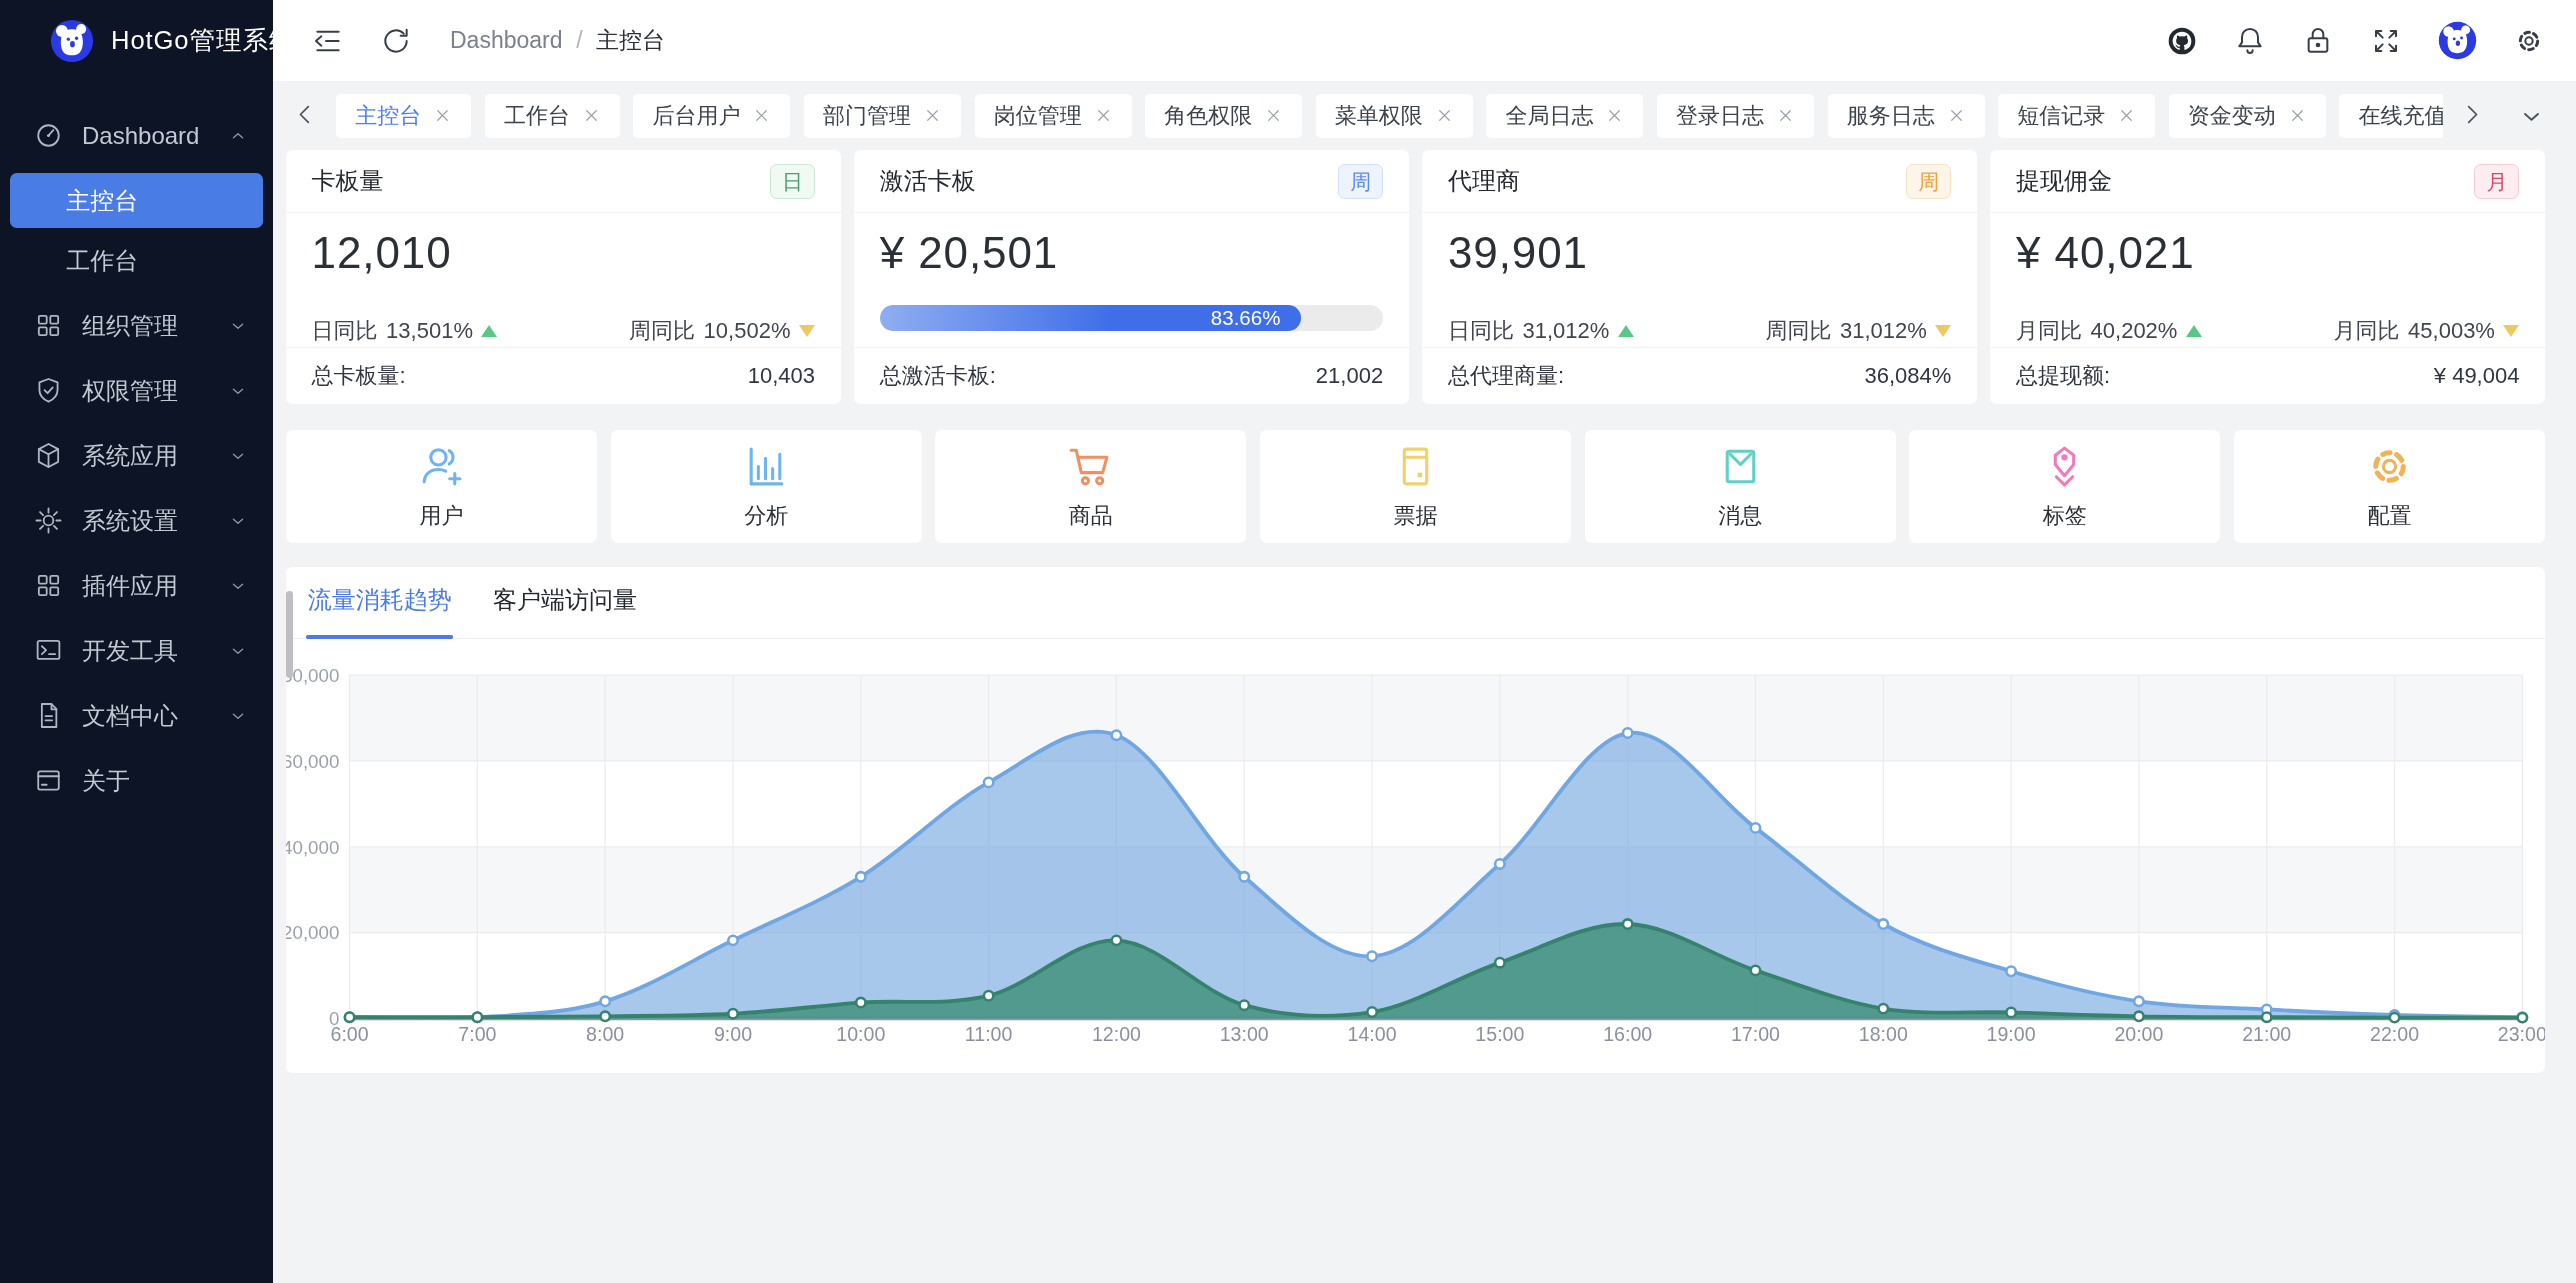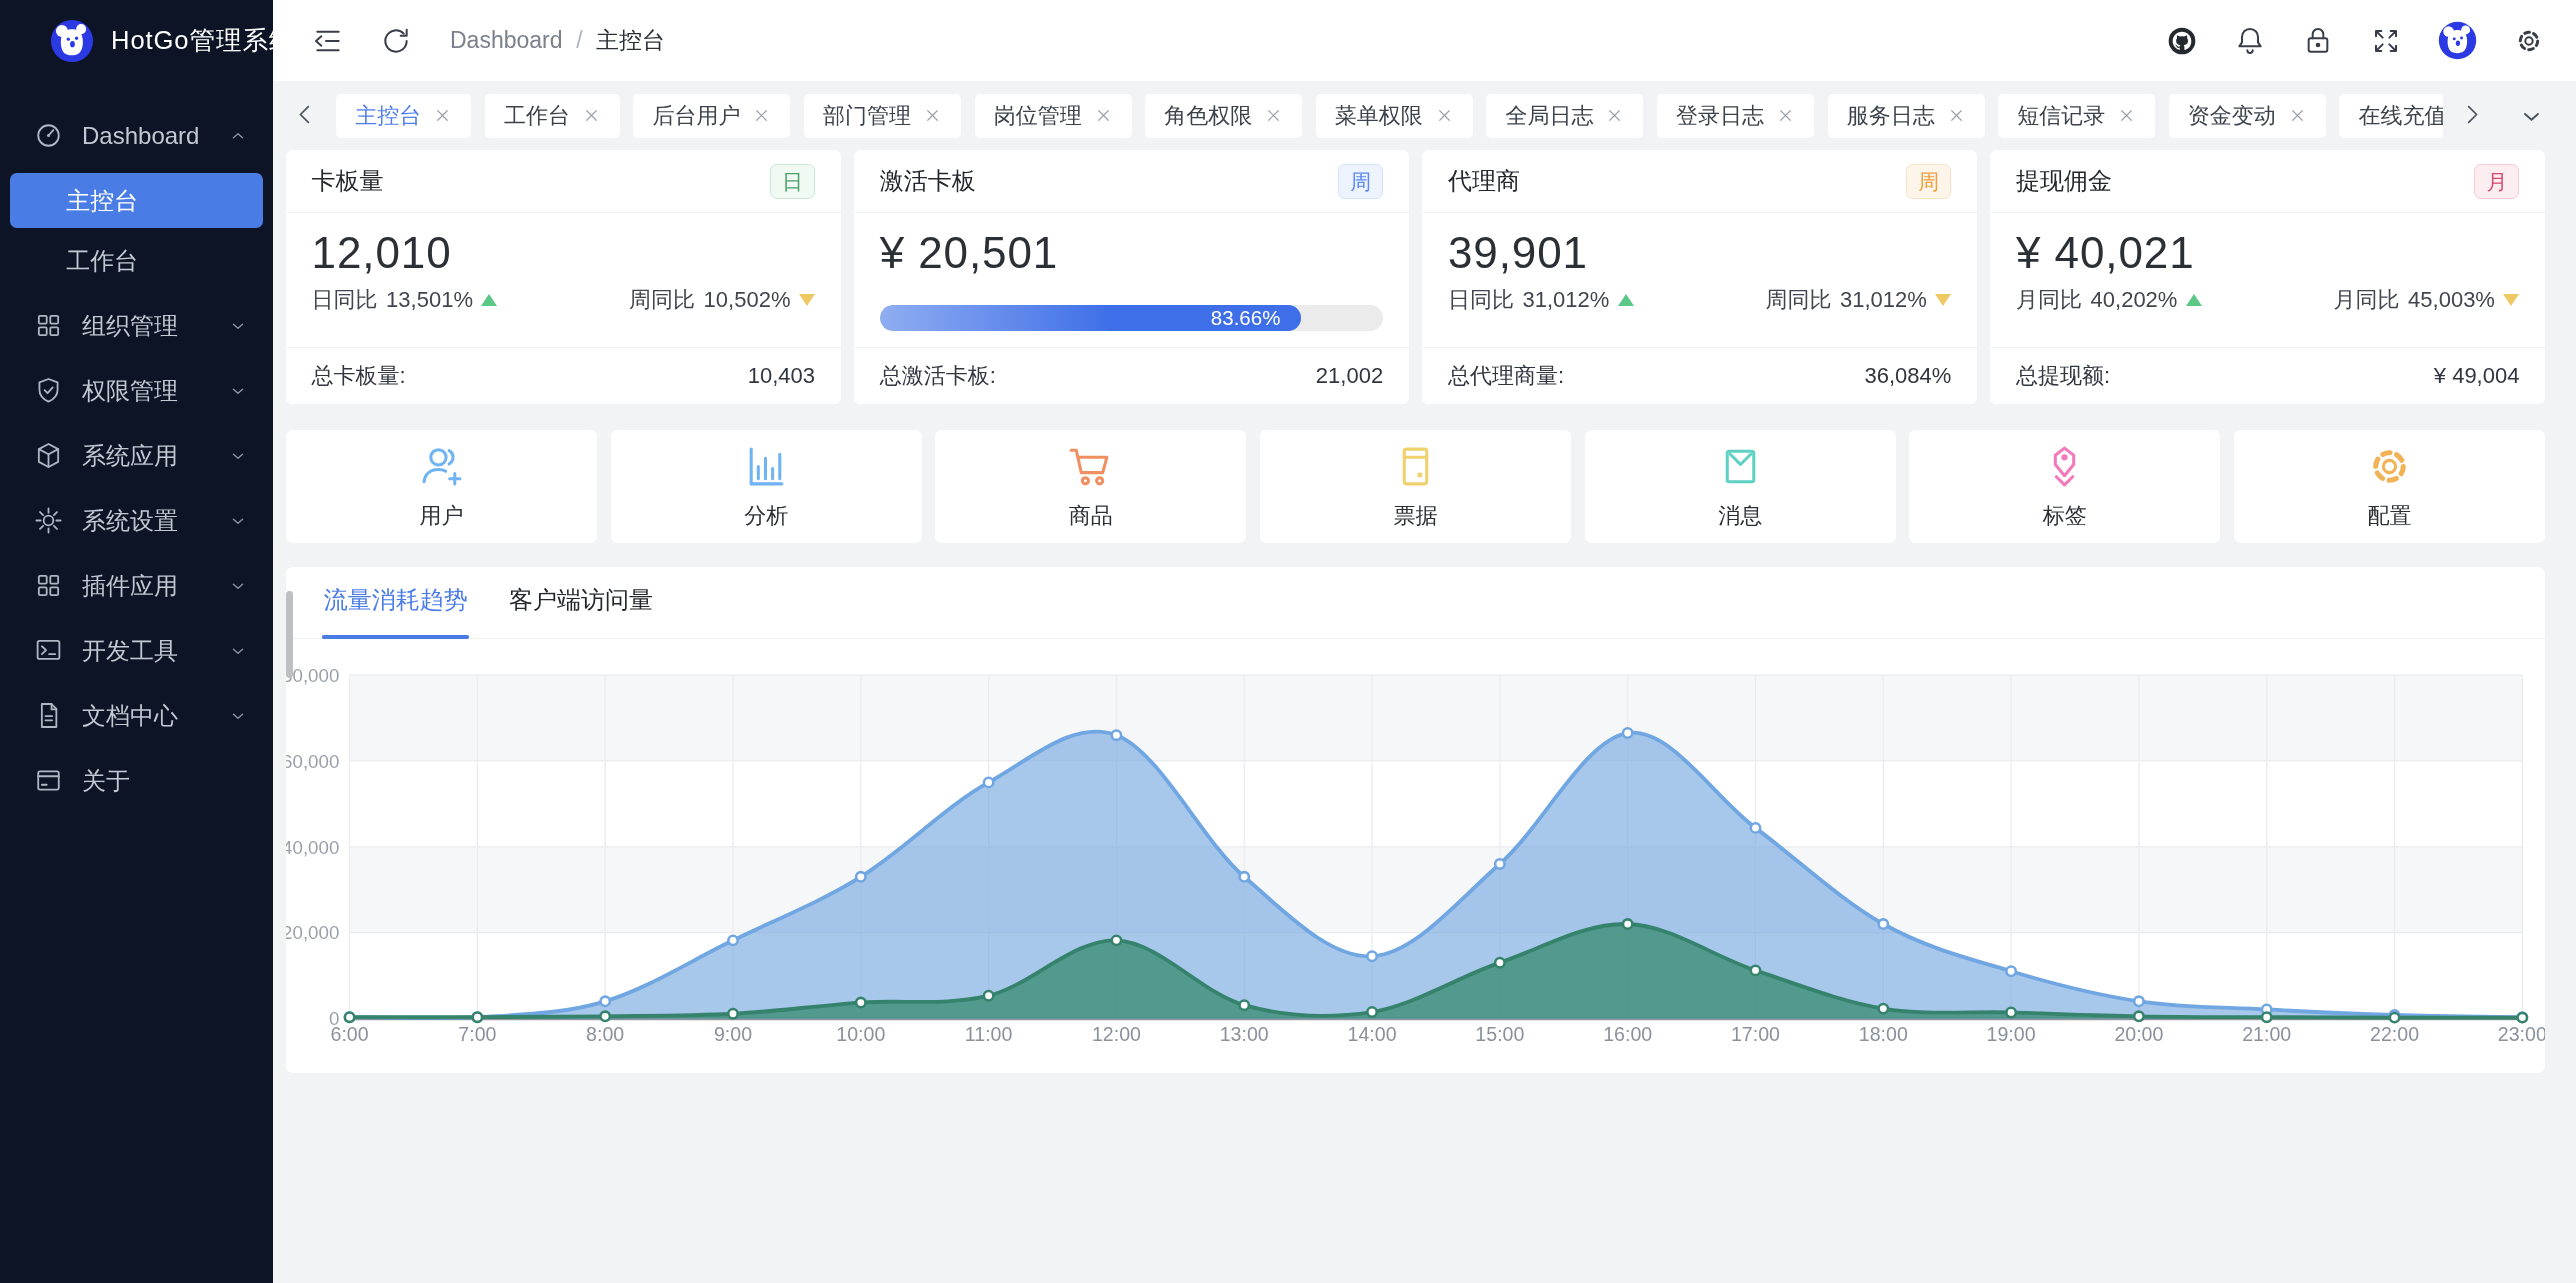--- a/index.html
+++ b/index.html
@@ -47,36 +47,36 @@
   .stat-card { flex:1; height:254px; background:#fff; border-radius:6.8px; overflow:hidden; }
   .sc-head { display:flex; align-items:center; justify-content:space-between; height:63px; padding:0 25.6px; border-bottom:1.7px solid #f0f1f3; }
   .sc-title { font-size:24px; font-weight:500; color:#23272e; }
   .badge { font-size:21px; padding:6px 11px; border-radius:6.8px; line-height:1; }
   .badge.green  { color:#4aa06e; background:#f0f9f2; border:1.7px solid #c9e8d4; }
   .badge.blue   { color:#5b8af0; background:#eef4ff; border:1.7px solid #d2e0fc; }
   .badge.orange { color:#eda23e; background:#fdf5e9; border:1.7px solid #f6e3c3; }
   .badge.red    { color:#d6496b; background:#fcedf0; border:1.7px solid #f3ccd6; }
   .sc-body { height:135px; padding:15.3px 25.6px 0; border-bottom:1.7px solid #f0f1f3; }
   .sc-value { font-size:44px; font-weight:500; color:#2b2f36; letter-spacing:0.9px; }
-  .sc-metrics { display:flex; justify-content:space-between; margin-top:7px; font-size:22px; color:#40454f; }
+  .sc-metrics { display:flex; justify-content:space-between; margin-top:38px; font-size:22px; color:#40454f; }
   .metric { display:flex; align-items:center; gap:8.5px; }
   .tri { width:0; height:0; border-left:8.5px solid transparent; border-right:8.5px solid transparent; }
   .tri.up { border-bottom:12.8px solid #5bc786; }
   .tri.down { border-top:12.8px solid #eec963; border-bottom:none; }
   .progress-wrap { margin-top:27px; height:25.6px; border-radius:12.8px; background:#ebebeb; overflow:hidden; }
   .progress-fill { height:25.6px; border-radius:12.8px; background:linear-gradient(90deg,#8fadf1 0%,#3e6fe8 55%); color:#fff; font-size:20.5px; line-height:25.6px; text-align:right; padding-right:20.5px; }
   .sc-foot { display:flex; align-items:center; justify-content:space-between; height:55px; padding:0 25.6px; font-size:22px; color:#303540; }
 
   .shortcut-row { display:flex; gap:13.6px; margin-top:25.6px;font-family:Liberation Serif, serif; }
   .shortcut-card { flex:1; height:113px; background:#fff; border-radius:6.8px; display:flex; flex-direction:column; align-items:center; justify-content:center; gap:10.2px; cursor:pointer; }
   .shortcut-card .sh-icon { width:49px; height:49px; }
   .shortcut-card .sh-label { font-size:22px; color:#2b2f36; }
 
   .chart-card { margin-top:24px; height:506px; background:#fff; border-radius:6.8px; position:relative; overflow:hidden; }
-  .chart-tabs { display:flex; align-items:flex-end; gap:38px; height:72px; padding:0 36px; border-bottom:1.7px solid #eef0f2; }
+  .chart-tabs { display:flex; align-items:flex-end; gap:38px; height:72px; padding:0 20px; border-bottom:1.7px solid #eef0f2; }
   .chart-tab { position:relative; font-size:24px; color:#23272e; font-weight:500; padding:0 1.7px 22px; cursor:pointer; }
   .chart-tab.active { color:#4a7ce6; }
   .chart-tab.active::after { content:""; position:absolute; left:0; right:0; bottom:-1.7px; height:4.3px; background:#4a7ce6; border-radius:1.7px; }
   .chart-area { position:absolute; left:0; top:74px; width:2259px; height:432px; }
 </style>
 </head>
 <body>
 
 <aside class="sidebar">
   <div class="logo-row">

